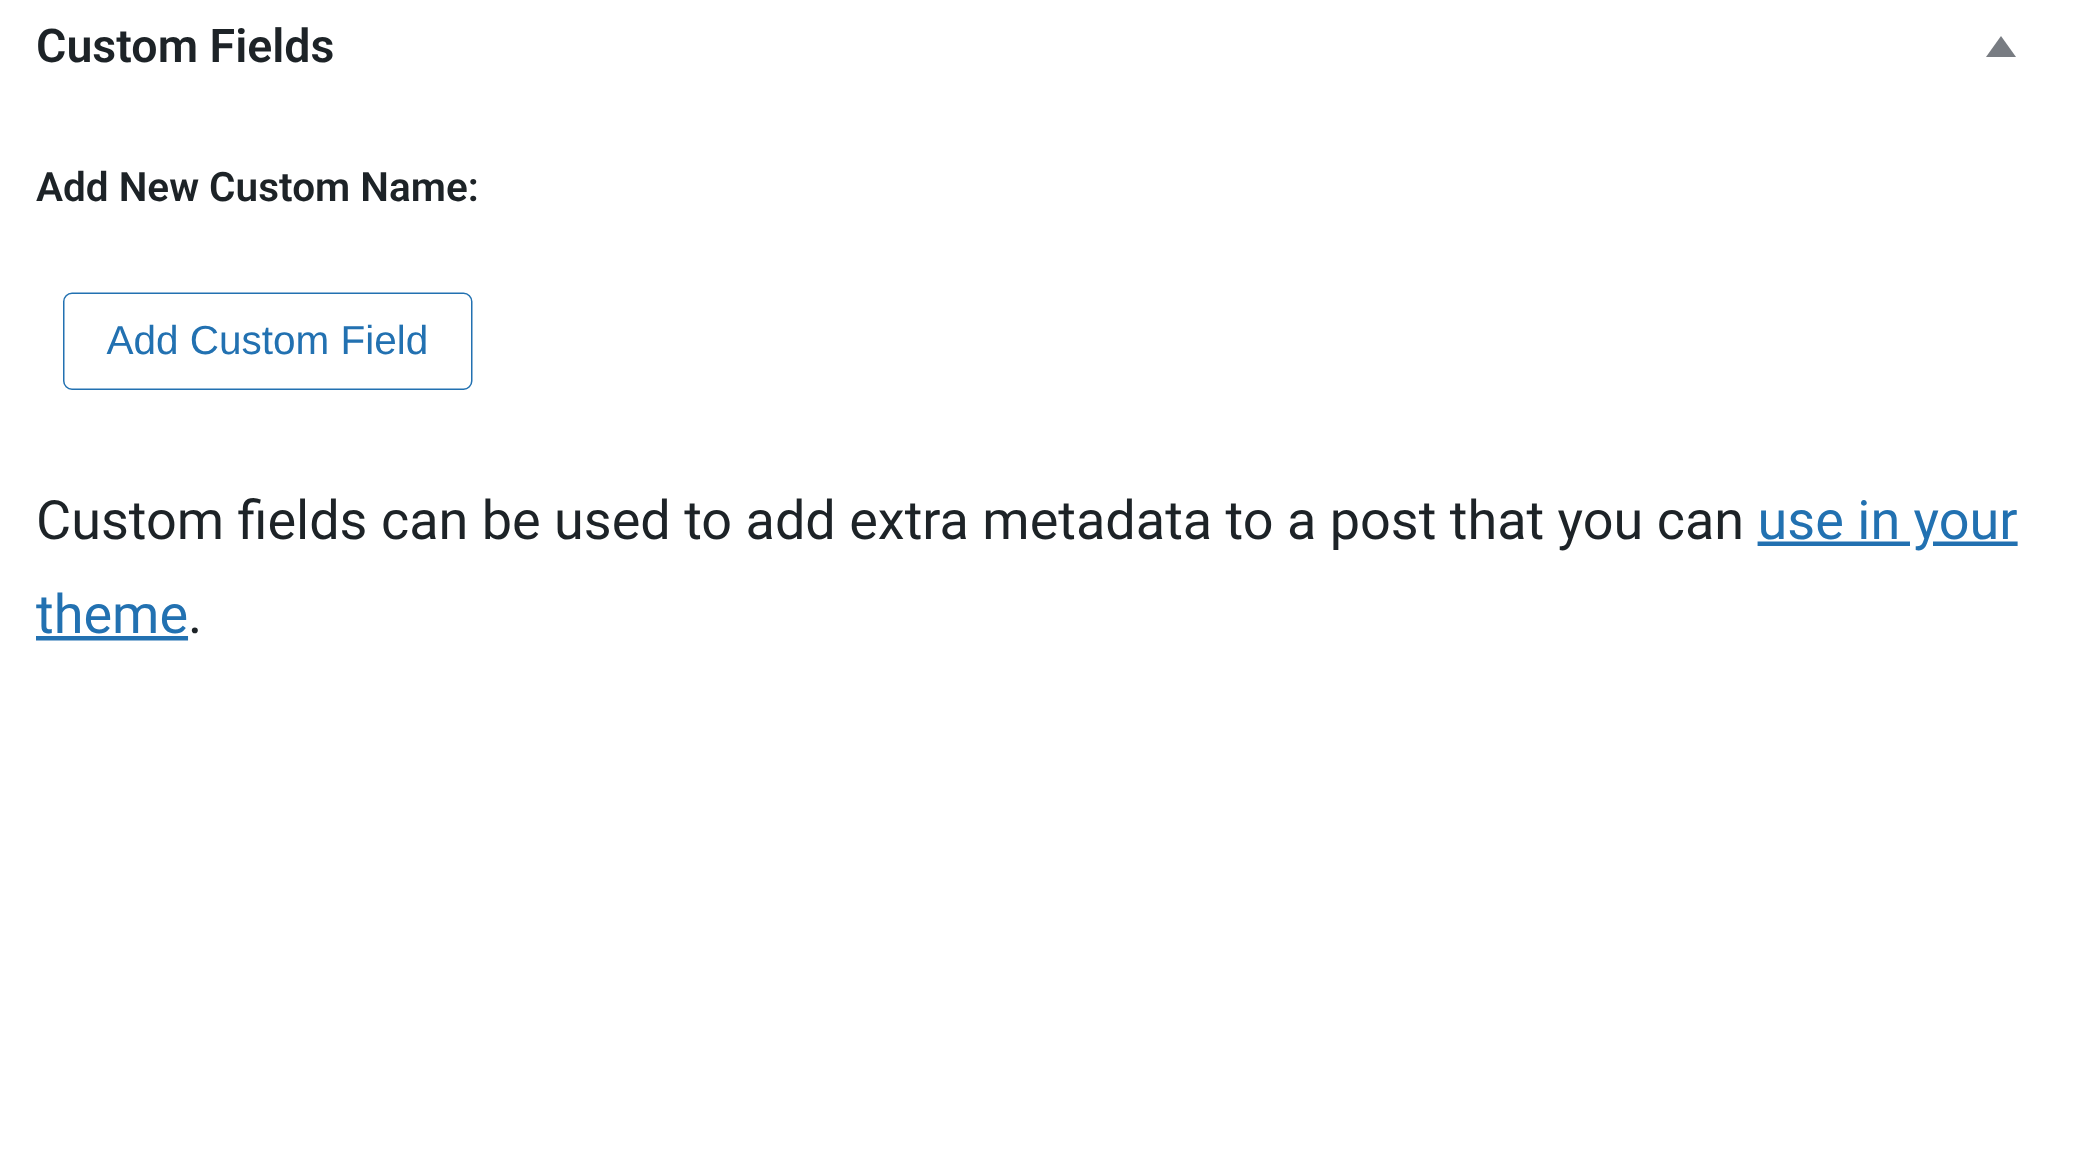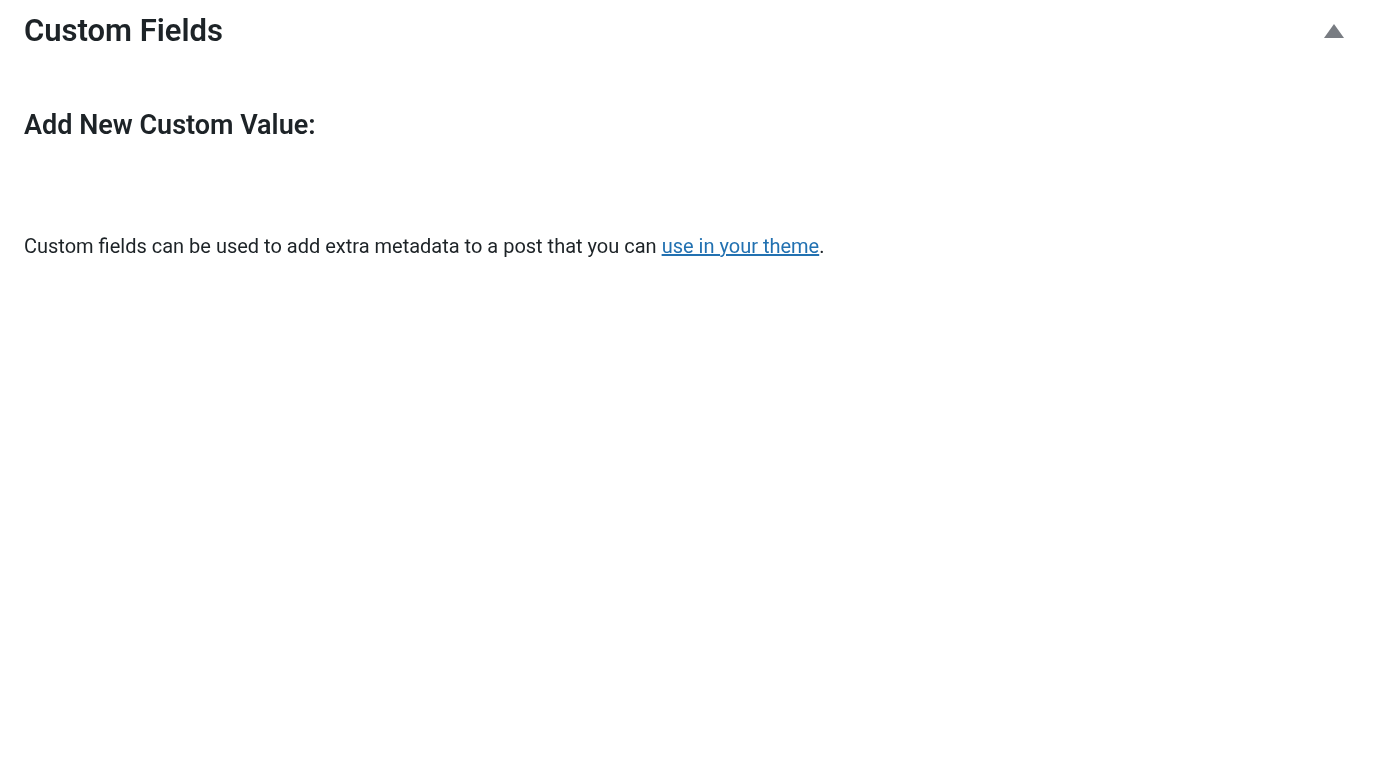--- a/index.html
+++ b/index.html
@@ -100,43 +100,44 @@
     margin-left: 18px;
     font-size: 27px;
     color: #2271b1;
     background: #ffffff;
     border: 1.5px solid #2271b1;
     border-radius: 6px;
     padding: 16px 28px;
     cursor: pointer;
   }
   .description {
-    font-size: 20px;
+    font-size: 36px;
     color: #1d2327;
-    margin-top: 88px;
+    margin-top: 56px;
     line-height: 1.75;
   }
   .description a {
     color: #2271b1;
     text-decoration: underline;
   }
 </style>
 </head>
 <body>
 
 <div class="panel">
   <div class="panel-header">
     <h2 class="panel-title">Custom Fields</h2>
     <span class="toggle-caret">
       <svg width="20" height="14" viewBox="0 0 20 14">
         <polygon points="10,0 20,14 0,14" fill="#787c82"></polygon>
       </svg>
     </span>
   </div>
 
-  <h3 class="subheading">Add New Custom Value:</h3>
+  <h3 class="subheading">Add New Custom Name:</h3>
 
 
+  <button class="add-button">Add Custom Field</button>
 
   <p class="description">
     <span>Custom fields can be used to add extra metadata to a post that you can </span><a href="#">use in your theme</a><span>.</span>
   </p>
 </div>
 
 </body></html>

